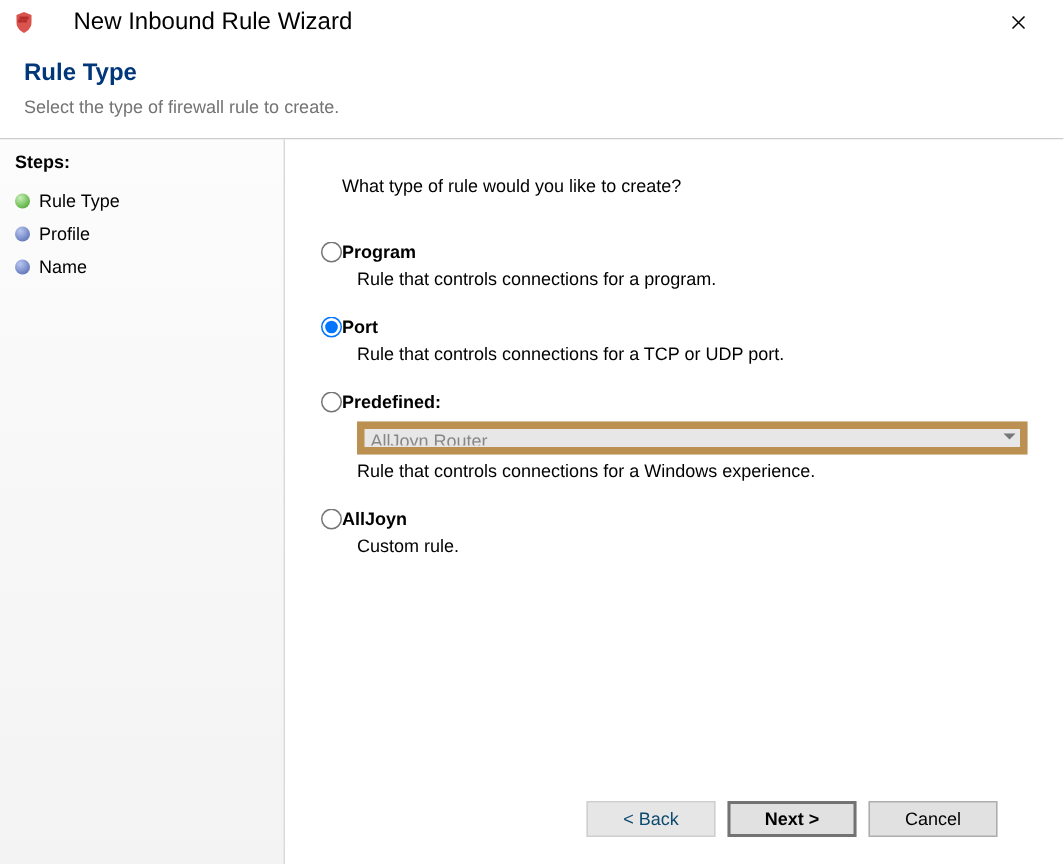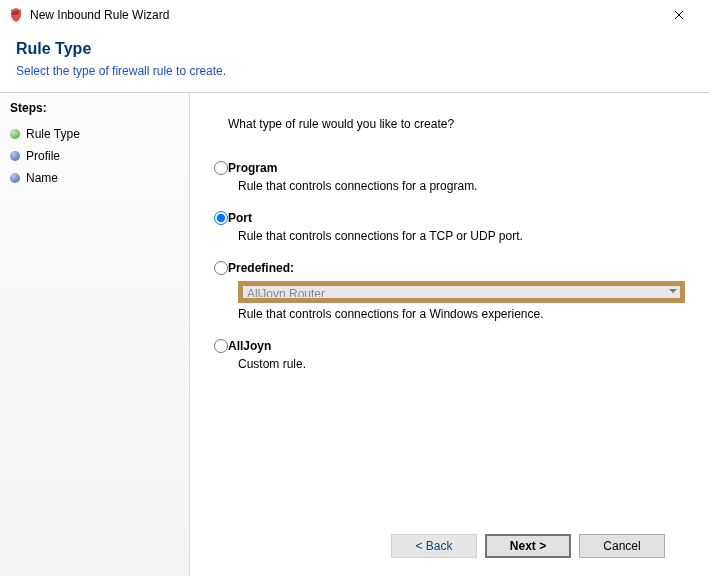--- a/index.html
+++ b/index.html
@@ -20,40 +20,41 @@
     padding: 0 8px;
     border-bottom: 1px solid transparent;
   }
   .titlebar .icon {
     width: 16px; height: 16px;
     margin-right: 6px;
     display:flex;align-items:center;justify-content:center;
   }
   .titlebar .title {
     flex: 1;
-    font-size: 12px;
+    font-size: 16px;
+    margin-left: 19px;
   }
   .titlebar .close {
     width: 44px; height: 28px;
     display:flex;align-items:center;justify-content:center;
     font-size: 14px;
     font-weight: 300;
   }
   .header {
     padding: 10px 16px 14px 16px;
   }
   .header h1 {
     margin: 0 0 6px 0;
     font-size: 16px;
     font-weight: bold;
     color: #00377a;
   }
   .header .sub {
     font-size: 12px;
-    color: #1d4ed8;
+    color: #737373;
   }
   .body {
     display: flex;
     height: calc(576px - 30px - 60px);
     border-top: 1px solid #ccc;
   }
   .sidebar {
     width: 190px;
     background: linear-gradient(to bottom, #fcfcfc, #f3f3f3);
     border-right: 1px solid #d9d9d9;

